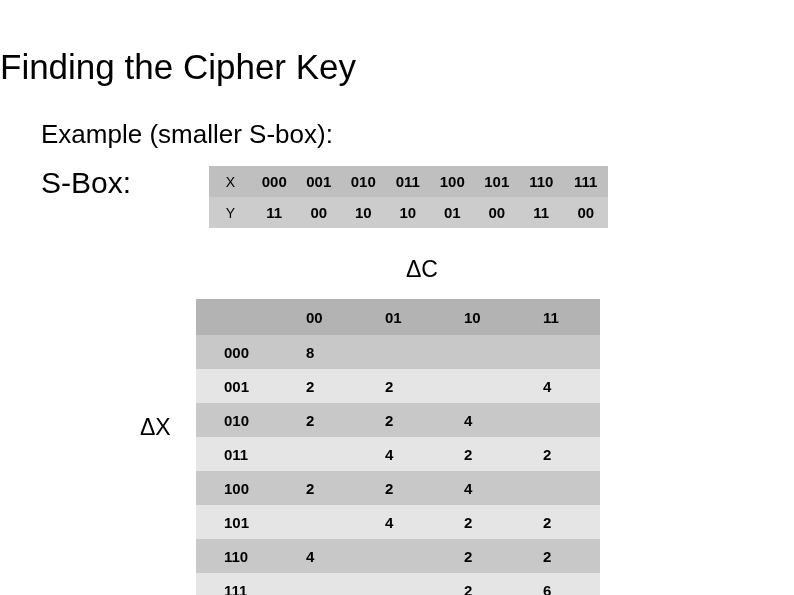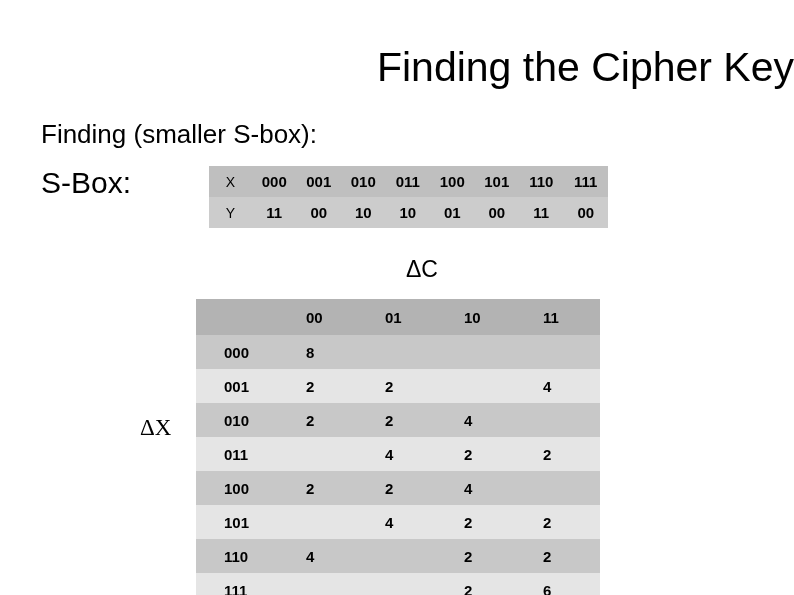--- a/index.html
+++ b/index.html
@@ -15,22 +15,22 @@
     font-family: "Liberation Sans", sans-serif;
     color: #000000;
   }
 
   
   #slide-title {
     position: absolute;
     left: 0;
     top: 46px;
     width: 794px;
-    text-align: right;
-    font-size: 41px;
+    text-align: left;
+    font-size: 35px;
     font-weight: normal;
     line-height: 42px;
     letter-spacing: 0px;
     color: #000000;
   }
 
   
   #example-line {
     position: absolute;
     left: 41px;
@@ -82,21 +82,20 @@
   }
 
   
   #deltax-label {
     position: absolute;
     left: 140px;
     top: 414px;
     font-size: 23px;
     line-height: 27px;
     white-space: nowrap;
-    font-family: Liberation Serif, serif;
   }
 
   
   #ddt-table {
     position: absolute;
     left: 196px;
     top: 299px;
     width: 402px;
     border-collapse: collapse;
     table-layout: fixed;
@@ -124,21 +123,21 @@
   #ddt-table .cell-label { padding-left: 28px; }
   #ddt-table .cell-val   { padding-left: 22px; }
   #ddt-table .hdr-label  { }
   #ddt-table .hdr-val    { padding-left: 22px; }
 </style>
 </head>
 <body>
 
 <div id="slide-title">Finding the Cipher Key</div>
 
-<div id="example-line">Finding (smaller S-box):</div>
+<div id="example-line">Example (smaller S-box):</div>
 
 <div id="sbox-line">S-Box:</div>
 
 <table id="sbox-table">
   <tbody>
     <tr class="row-x">
       <td class="rowhdr">X</td>
       <td>000</td>
       <td>001</td>
       <td>010</td>

